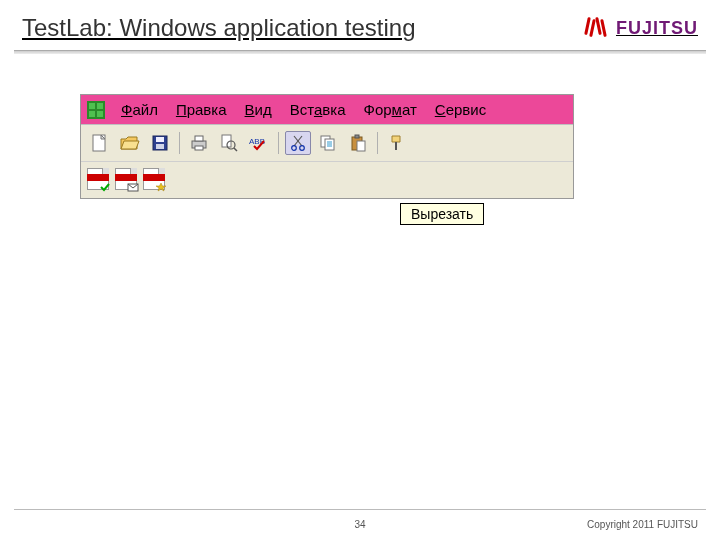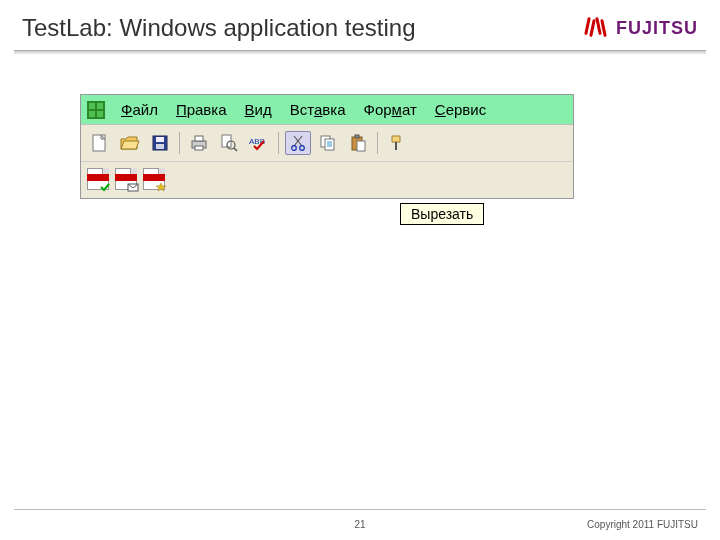--- a/index.html
+++ b/index.html
@@ -5,21 +5,21 @@
   * { box-sizing: border-box; }
   html, body { margin:0; padding:0; }
   body {
     width:720px; height:540px;
     font-family: Arial, "Helvetica Neue", Helvetica, sans-serif;
     background:#fff; color:#000;
     position:relative;
   }
   .header {
     padding:14px 22px 4px 22px;
-    display:flex; justify-content:space-between; align-items:center;
+    display:flex; justify-content:space-between; align-items:center;text-decoration:underline;
   }
   .header-title { font-size:24px; font-weight:400; color:#333; }
   .brand { display:flex; align-items:center; gap:6px; }
   .brand-mark {
     width:26px; height:26px; position:relative;
   }
   .brand-mark .stroke {
     position:absolute; width:3px; height:18px; background:#c00; border-radius:2px;
   }
   .brand-mark .s1 { left:2px;  top:2px; transform:rotate(12deg); }
@@ -40,21 +40,21 @@
   .bullets li { display:flex; align-items:flex-start; gap:12px; font-size:15px; line-height:1.45; margin:10px 0; }
   .bullet-mark {
     width:12px; height:12px; border:2px solid #c00; margin-top:3px; flex:0 0 12px;
   }
   .app-fig { margin-left:50px; width:494px; }
   .app-window { border:1px solid #999; background:#ece9d8; }
   .menubar {
     display:flex; align-items:center; gap:2px;
     padding:4px 6px; border-bottom:1px solid #bfbfbf;
     font-size:15px; color:#000;
-    background:#86efac;
+    background:#ec4899;
     font-family: Tahoma, Arial, sans-serif;
   }
   .excel-icn {
     width:18px; height:18px; border:1px solid #2a8a2a; background:#4fbf4f;
     display:grid; grid-template-columns:1fr 1fr; grid-template-rows:1fr 1fr; margin-right:6px;
   }
   .excel-icn span { border:1px solid #2a8a2a; }
   .menu-item { padding:2px 8px; }
   .menu-item u { text-decoration:underline; }
   .toolbar {
@@ -253,15 +253,15 @@
       </div>
 
     </div>
     <div class="tooltip">Вырезать</div>
   </div>
 </div>
 
 <div class="footer-rule"></div>
 <div class="footer">
   <span></span>
-  <span class="pg">21</span>
+  <span class="pg">34</span>
   <span>Copyright 2011 FUJITSU</span>
 </div>
 
 </body></html>

